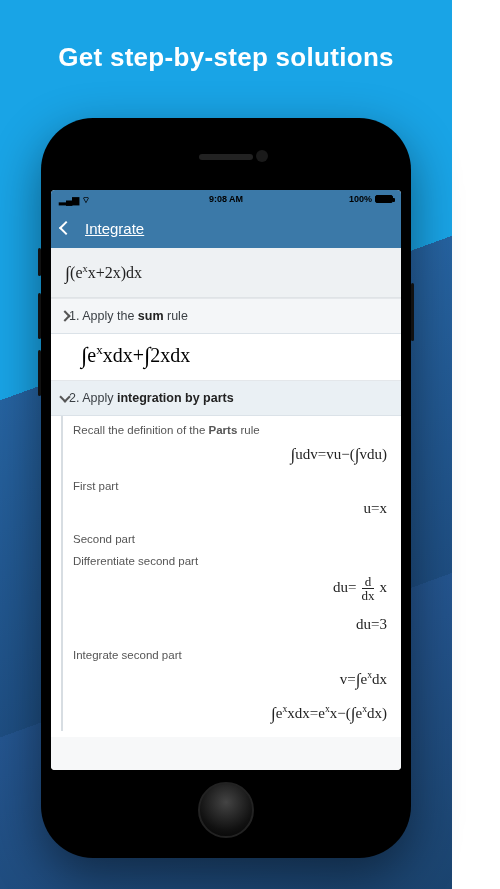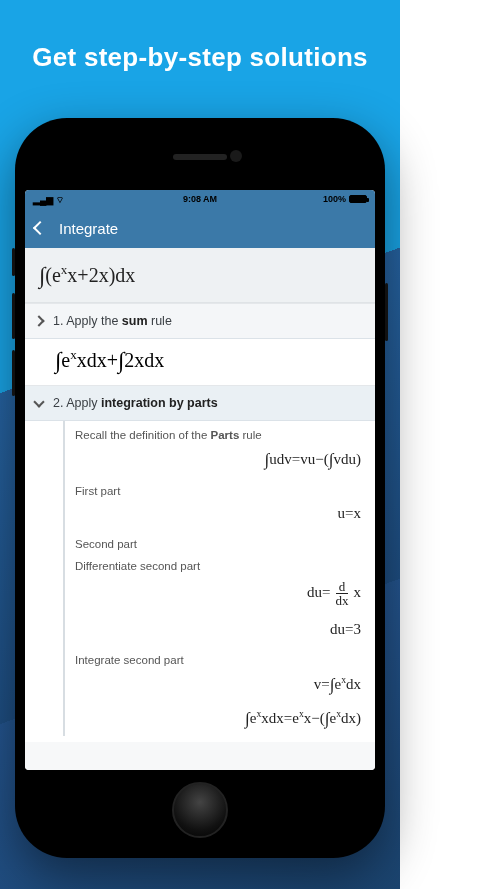--- a/index.html
+++ b/index.html
@@ -1,18 +1,18 @@
 <!DOCTYPE html>
 <html><head>
 <meta charset="utf-8">
 <style>
   * { margin: 0; padding: 0; box-sizing: border-box; }
   html, body { width: 500px; height: 889px; overflow: hidden; font-family: -apple-system, "Helvetica Neue", Arial, sans-serif; }
   .bg {
-    width: 400px; height: 889px;
+    width: 452px; height: 889px;
     background: linear-gradient(160deg, #19a4e6 0%, #19a4e6 38%, #2663a1 38%, #1e4e82 70%, #24558f 70%, #1b446f 100%);
     position: relative;
   }
   .headline {
     color: #fff; font-weight: 600; font-size: 26px; text-align: center;
     padding-top: 42px; letter-spacing: .3px;
   }
 
   
   .phone {
@@ -58,46 +58,46 @@
   .status .mid { position:absolute; left:0; right:0; text-align:center; }
   .status .left, .status .right { position:relative; z-index:1; }
   .bat { display:inline-flex; align-items:center; gap:3px; }
   .bat-ic { width:18px; height:8px; border:1px solid #000; border-radius:2px; position:relative; background:#000; }
   .bat-ic::after { content:""; position:absolute; right:-3px; top:2px; width:2px; height:4px; background:#000; border-radius:0 1px 1px 0;}
 
   
   .nav {
     height: 40px; background: #3b79a8; color: #fff;
     display: flex; align-items: center; padding: 0 10px; gap: 14px;
-    font-size: 15px; font-weight: 500;
+    font-size: 15px; font-weight: 500; text-decoration: underline;
   }
   .chev { width:10px; height:10px; border-left:2.5px solid #fff; border-bottom:2.5px solid #fff; transform: rotate(45deg); }
 
   .content { position:absolute; top:58px; bottom:0; left:0; right:0; overflow:hidden; background:#f7f8f9;}
 
   
   .expr-box {
     background: #eef1f3; padding: 14px 14px; border-bottom: 1px solid #dfe3e6;
-    font-family: "Georgia", "Times New Roman", serif; font-size: 20px; color:#222;
+    font-family: "Georgia", "Times New Roman", serif; font-size: 16px; color:#222;
   }
 
   
   .step { border-top: 1px solid #e4e7ea; background:#fff; }
   .step-head {
-    display:flex; align-items:center; gap:10px; padding: 10px 10px;
+    display:flex; align-items:center; padding: 10px 10px;
     background:#eaf0f4; border-bottom:1px solid #dbe2e8;
     font-size: 12.5px; color:#3a3f44;
   }
   .step-head.collapsed { background:#f4f6f8; }
   .toggle { width:8px; height:8px; border-right:2px solid #555; border-bottom:2px solid #555; }
   .toggle.right { transform: rotate(-45deg); }
   .toggle.down  { transform: rotate(45deg); margin-top:-3px;}
   .step-head b { font-weight:700; color:#222;}
 
-  .step-body { padding: 0 14px 6px 36px; }
+  .step-body { padding: 0 14px 6px 8px; }
   .mline {
     padding: 6px 0 8px 10px; margin-left:2px;
     border-left: 2px solid #d7dde2;
     font-family: "Georgia","Times New Roman", serif;
     font-size: 15px; color:#222;text-align:right;
   }
   .lbl {
     padding: 8px 0 2px 10px; margin-left:2px;
     border-left: 2px solid #d7dde2;
     font-size: 11.5px; color:#555;

